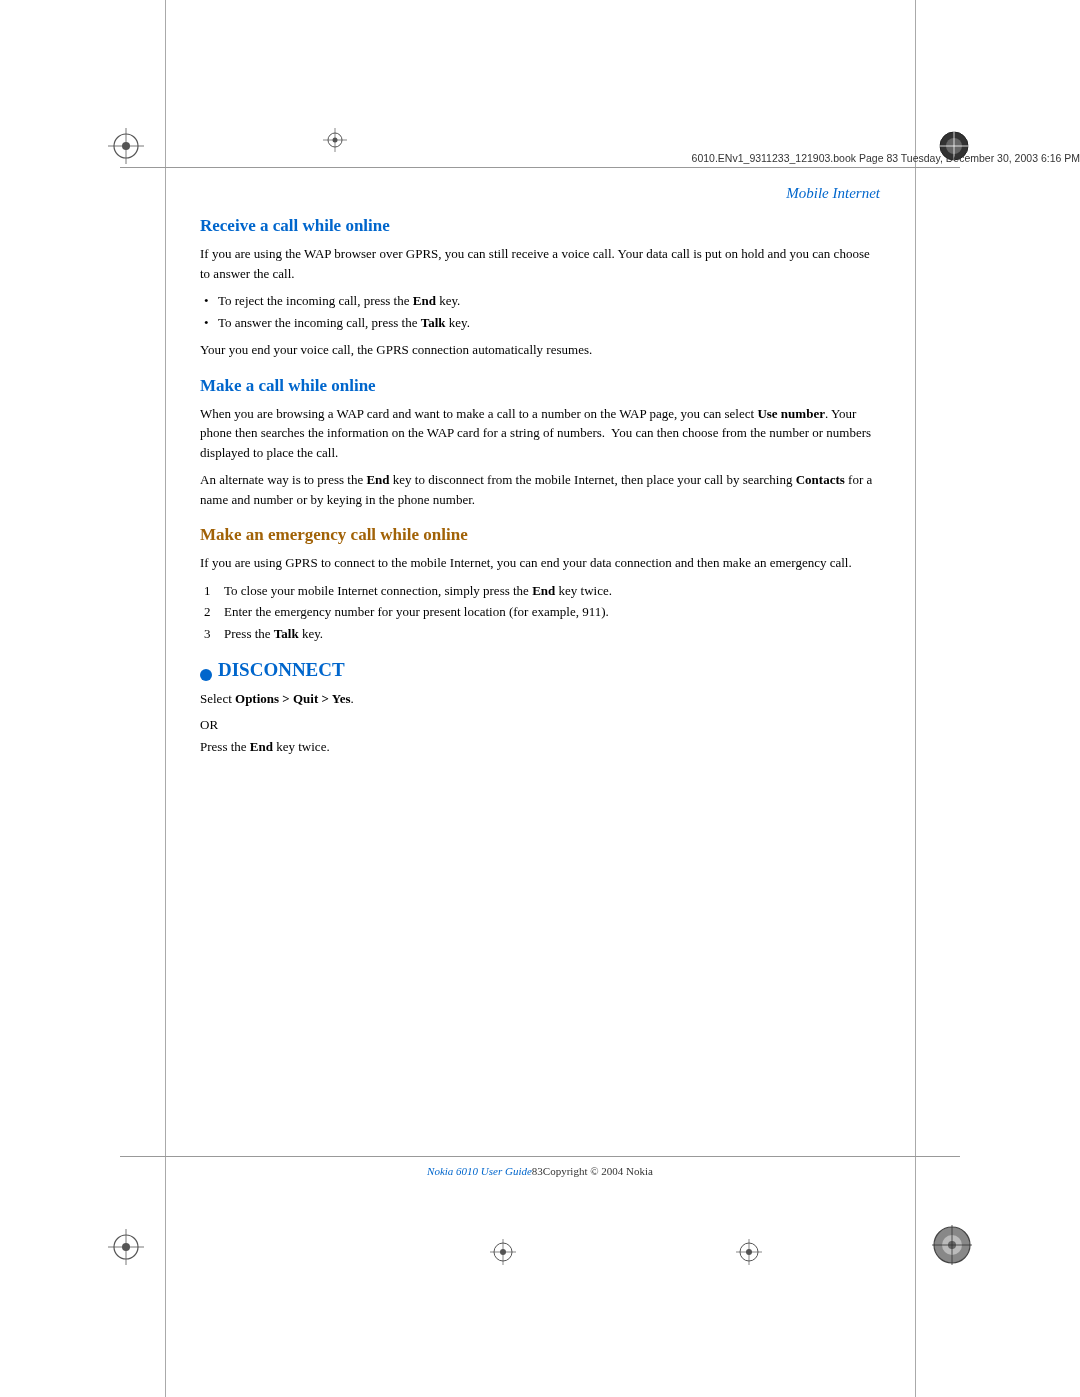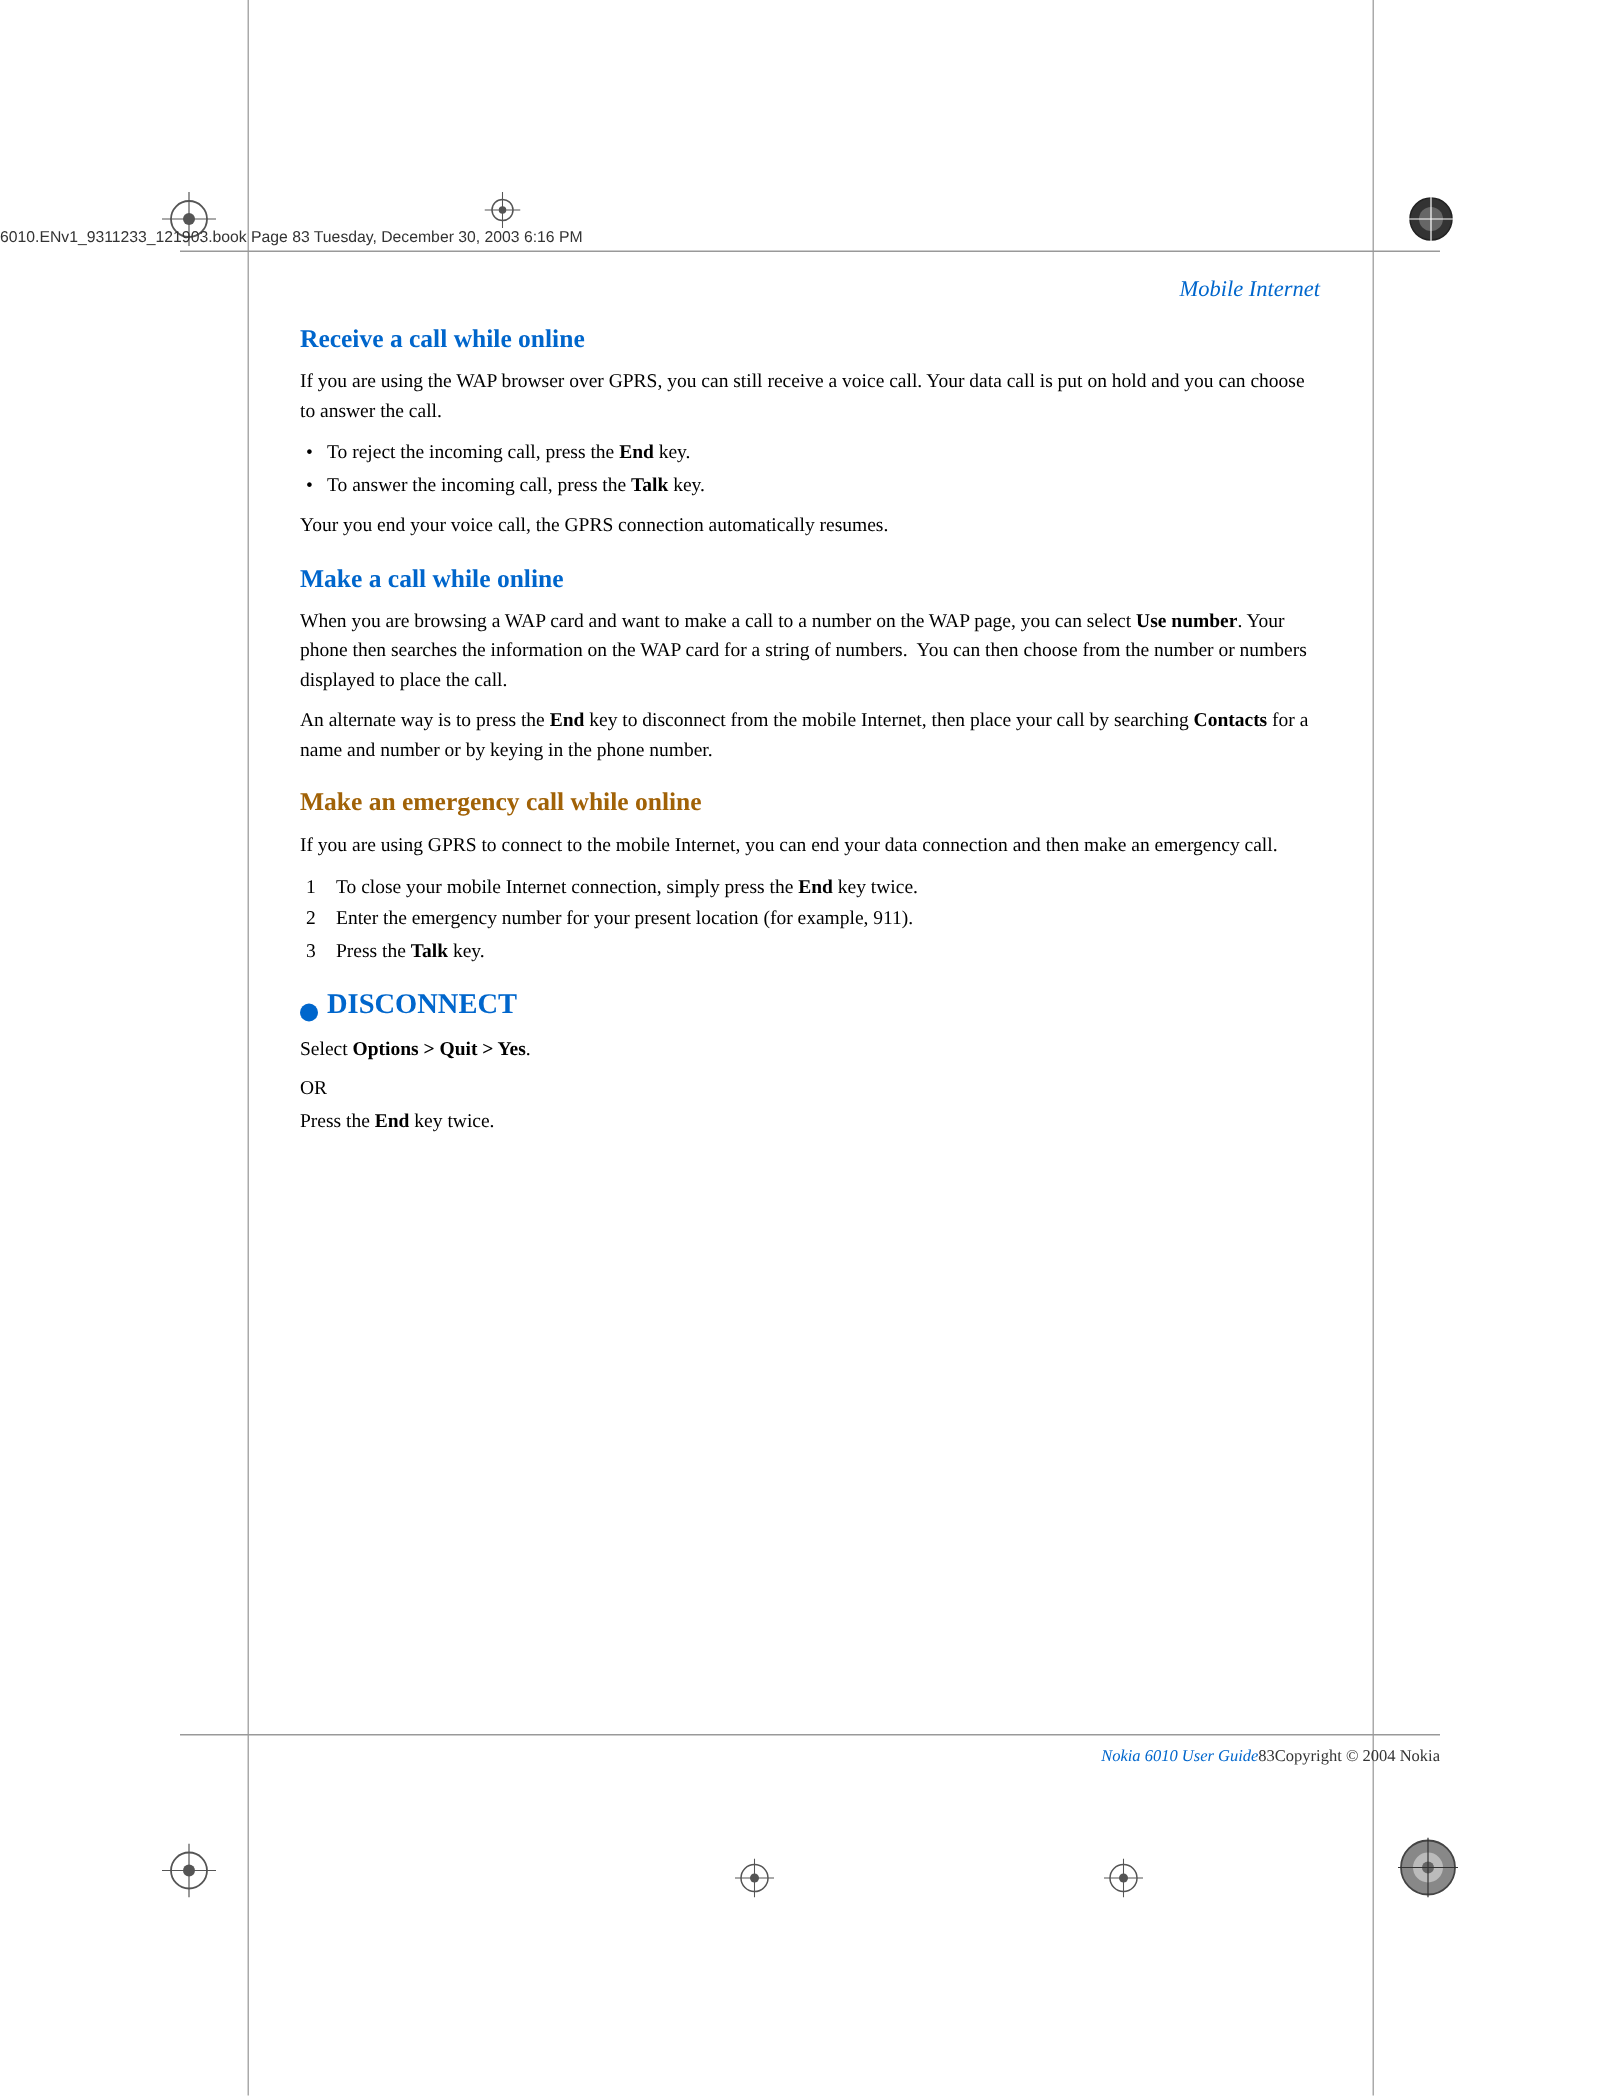--- a/index.html
+++ b/index.html
@@ -16,21 +16,21 @@
 
     
     .footer-bar {
       position: absolute;
       bottom: 220px;
       left: 120px;
       right: 120px;
       border-top: 0.5px solid #999;
       padding-top: 8px;
       display: flex;
-      justify-content: flex-end;
+      justify-content: center;
       align-items: center;
     }
     .footer-left {
       font-size: 11px;
       color: #0066cc;
       font-style: italic;
     }
     .footer-center {
       font-size: 11px;
       color: #333;
@@ -205,21 +205,21 @@
 <div class="corner-mark" style="top:128px;right:108px;">
   <svg width="36" height="36" viewBox="0 0 36 36">
     <circle cx="18" cy="18" r="14" fill="#333" stroke="#222" stroke-width="1"></circle>
     <circle cx="18" cy="18" r="8" fill="#666"></circle>
     <line x1="0" y1="18" x2="36" y2="18" stroke="#fff" stroke-width="0.8"></line>
     <line x1="18" y1="0" x2="18" y2="36" stroke="#fff" stroke-width="0.8"></line>
   </svg>
 </div>
 
 <div style="position:absolute;top:167px;left:120px;right:120px;height:1px;background:#999;"></div>
-<div style="position:absolute;top:152px;left:0;right:0;text-align:left;font-size:10.5px;color:#333;font-family:Arial,sans-serif;">6010.ENv1_9311233_121903.book  Page 83  Tuesday, December 30, 2003  6:16 PM</div>
+<div style="position:absolute;top:152px;left:0;right:0;text-align:right;font-size:10.5px;color:#333;font-family:Arial,sans-serif;">6010.ENv1_9311233_121903.book  Page 83  Tuesday, December 30, 2003  6:16 PM</div>
 
 <div class="content">
 
   <div class="category-label">Mobile Internet</div>
 
   <div class="section">
     <h2 class="section-heading">Receive a call while online</h2>
     <p class="body-text">
       <span>If you are using the WAP browser over GPRS, you can still receive a voice call. Your data call is put on hold and you can choose to answer the call.</span>
     </p>

